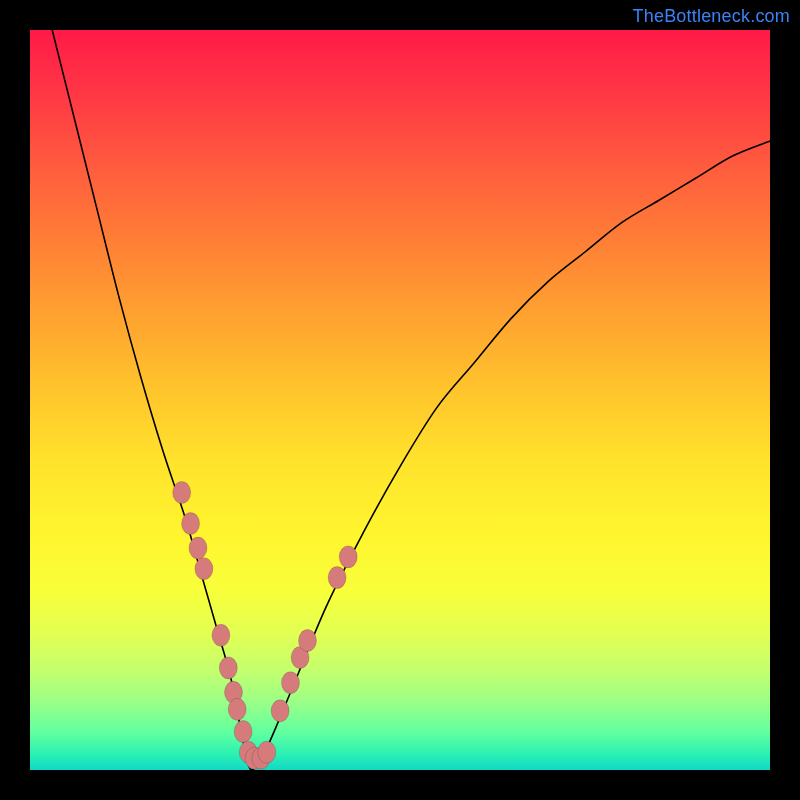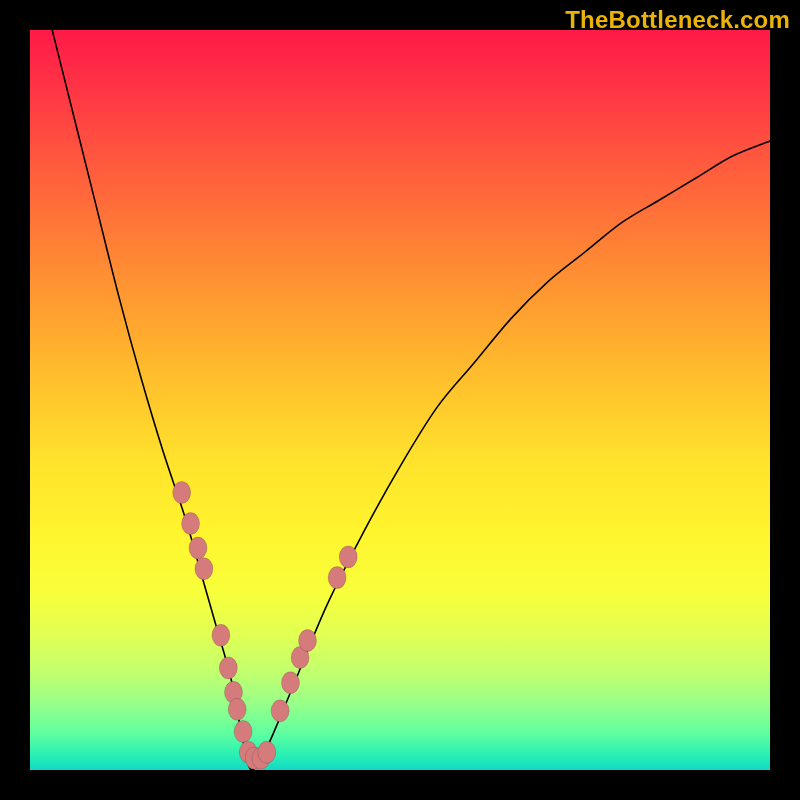--- a/index.html
+++ b/index.html
@@ -31,23 +31,23 @@
       #98ff88 91%,
       #60ffa0 95%,
       #28f0b4 98%,
       #12d8c6 100%);
   }
   .watermark {
     position: absolute;
     top: 6px;
     right: 10px;
     font-family: Arial, Helvetica, sans-serif;
-    font-size: 24px;
-    font-weight: 700;
-    color: #eab308;
+    font-size: 18px;
+    font-weight: 400;
+    color: #3b82f6;
     letter-spacing: 0.2px;
   }
   svg.curve {
     position: absolute;
     left: 0; top: 0;
     width: 740px; height: 740px;
     overflow: visible;
   }
   .curve-path {
     fill: none;

